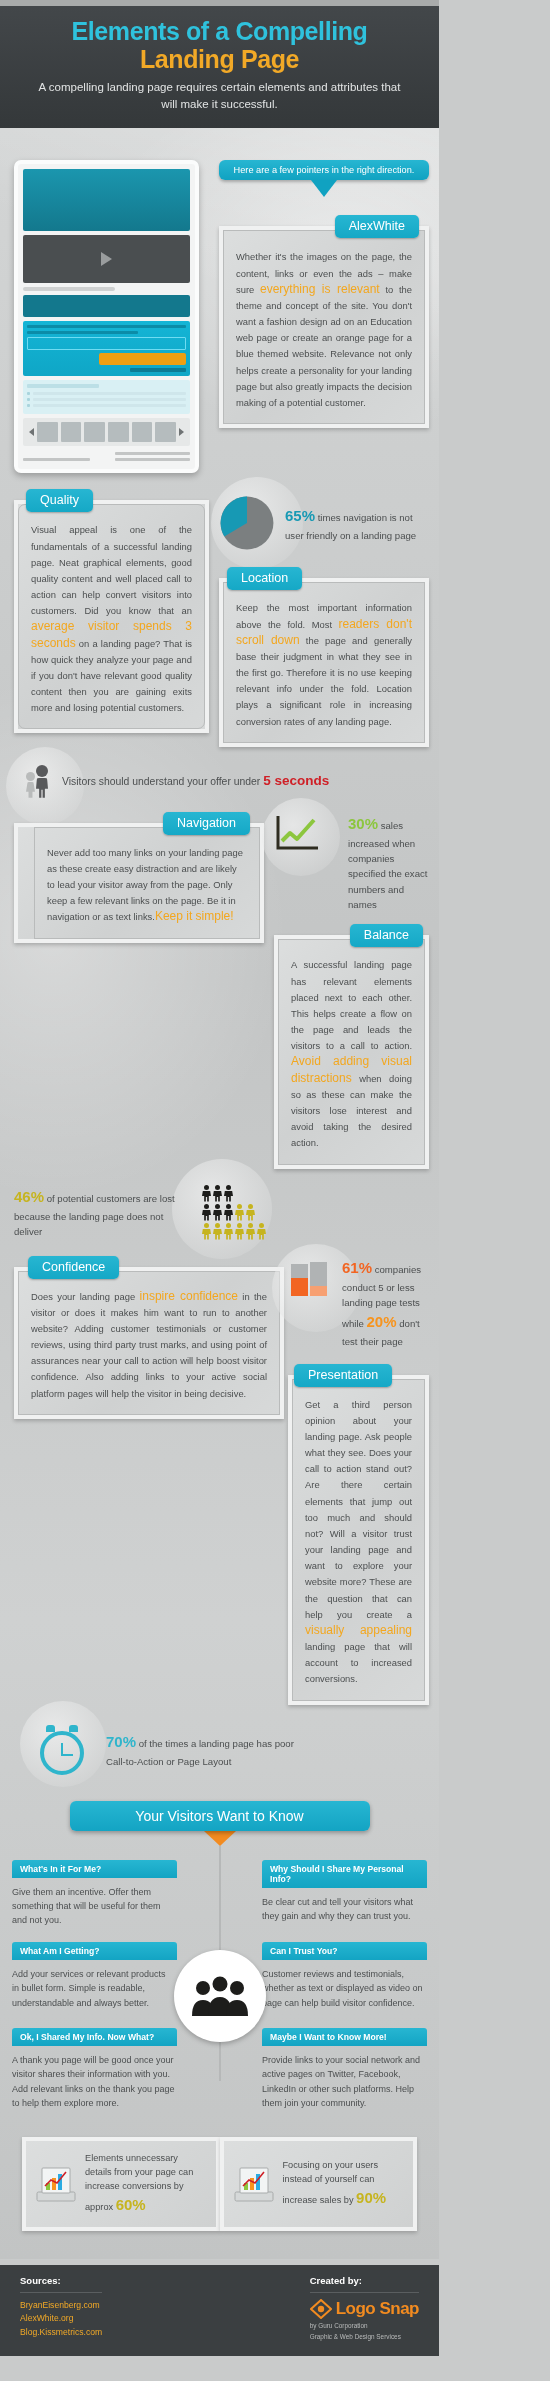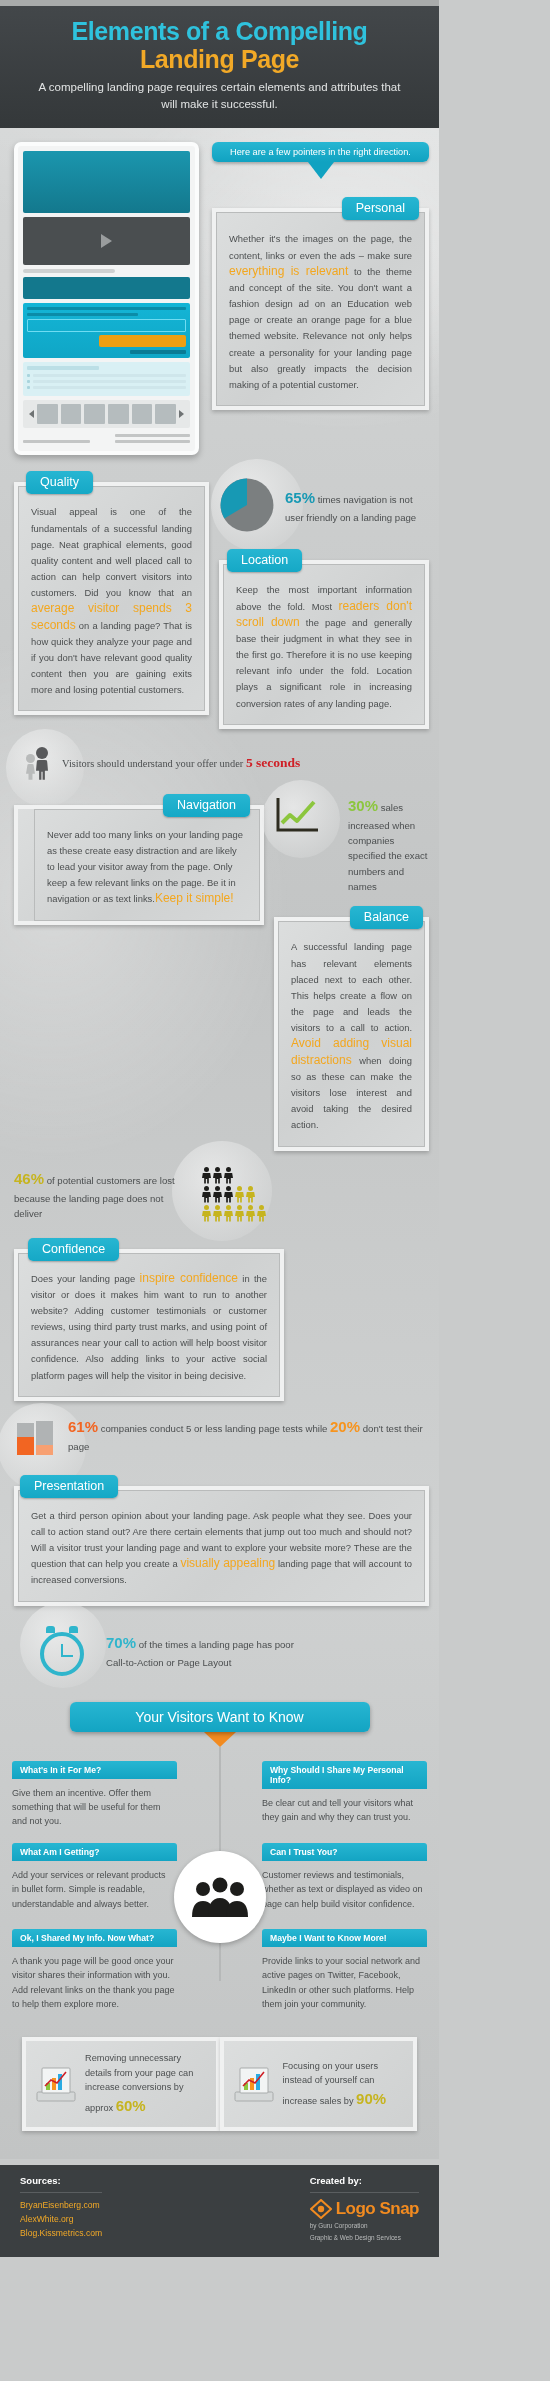--- a/index.html
+++ b/index.html
@@ -179,21 +179,21 @@
 
   <div class="header">
     <h1>
       <span class="h-cyan">Elements of a Compelling </span><span class="h-amber">Landing Page</span>
     </h1>
     <p>A compelling landing page requires certain elements and attributes that will make it successful.</p>
   </div>
 
   <div class="canvas">
 
-    <div style="display:flex; padding:14px 10px 0 14px; gap:1px; position:relative;">
+    <div style="display:flex; padding:32px 10px 0 14px; gap:8px; position:relative;">
 
       <div class="mockup">
         <div class="m-hero"></div>
         <div class="m-vid">
             <span class="play"></span>
           </div>
         <div class="m-bar"></div>
         <div class="m-row">
           <div class="m-left">
             <div class="m-blue"></div>
@@ -245,37 +245,37 @@
         <div style="position:relative; margin-bottom:18px;">
           <div style="background:linear-gradient(180deg,#27b6d2,#10a2c1); color:#fff; font-size:9.2px;
                       border-radius:6px; padding:5px 10px; text-align:center; box-shadow:0 2px 3px rgba(0,0,0,.25);">
             <span>Here are a few pointers in the right direction.</span>
           </div>
           <div style="width:0;height:0;margin:0 auto;border-left:13px solid transparent;
                       border-right:13px solid transparent;border-top:17px solid #10a2c1;"></div>
         </div>
 
         <div style="text-align:right; margin-bottom:-12px; padding-right:10px;">
-          <span class="tab">Personal</span>
+          <span class="tab">AlexWhite</span>
         </div>
         <div class="panel">
           <div class="inner" style="padding-top:18px;">
             <p class="ptxt"><span>Whether it's the images on the page, the content, links or even the ads – make sure </span><span class="hl-amber">everything is relevant</span><span> to the theme and concept of the site. You don't want a fashion design ad on an Education web page or create an orange page for a blue themed website. Relevance not only helps create a personality for your landing page but also greatly impacts the decision making of a potential customer.</span></p>
           </div>
         </div>
       </div>
     </div>
 
     <div style="display:flex; padding:16px 10px 0 14px; gap:10px;">
       <div style="width:195px;">
         <div style="margin-bottom:-12px; padding-left:12px;">
           <span class="tab">Quality</span>
         </div>
         <div class="panel">
-          <div class="inner" style="padding-top:17px;">
+          <div class="inner" style="padding-top:17px;border-radius:7px;">
             <p class="ptxt"><span>Visual appeal is one of the fundamentals of a successful landing page. Neat graphical elements, good quality content and well placed call to action can help convert visitors into customers. Did you know that an </span><span class="hl-amber">average visitor spends 3 seconds</span><span> on a landing page? That is how quick they analyze your page and if you don't have relevant good quality content then you are gaining exits more and losing potential customers.</span></p>
           </div>
         </div>
       </div>
 
       <div style="flex:1; padding-top:6px;">
         <div class="statwrap">
           <div class="stat-circle" style="width:92px;height:92px;left:-8px;top:-18px;"></div>
           <svg width="56" height="56" viewBox="0 0 36 36" style="position:relative;z-index:2;flex:0 0 auto;">
             <circle cx="18" cy="18" r="17" fill="#7b7f80"></circle>
@@ -300,21 +300,21 @@
       <div class="people-icon" style="margin-right:4px;">
         <div class="ppl w">
             <div class="head"></div>
             <div class="body"></div>
           </div>
         <div class="ppl m big">
             <div class="head"></div>
             <div class="body"></div>
           </div>
       </div>
-      <p class="stat-txt" style="font-size:10.4px;font-family:Liberation Serif, serif;"><span>Visitors should understand your offer under </span><span class="hl-red">5 seconds</span></p>
+      <p class="stat-txt" style="font-size:10.4px;"><span>Visitors should understand your offer under </span><span class="hl-red">5 seconds</span></p>
     </div>
 
     <div style="display:flex; padding:14px 10px 0 14px; gap:10px;">
       <div style="width:250px;">
         <div style="text-align:right; margin-bottom:-12px; padding-right:14px;">
           <span class="tab">Navigation</span>
         </div>
         <div class="panel">
           <div class="inner" style="padding-top:17px;margin-left:16px;">
             <p class="ptxt" style="text-align:left;"><span>Never add too many links on your landing page as these create easy distraction and are likely to lead your visitor away from the page. Only keep a few relevant links on the page. Be it in navigation or as text links.</span><span class="hl-amber">Keep it simple!</span></p>
@@ -415,21 +415,21 @@
             <div class="h"></div>
             <div class="b"></div>
           </div>
         <div class="gp y">
             <div class="h"></div>
             <div class="b"></div>
           </div>
       </div>
     </div>
 
-    <div style="display:flex; padding:16px 10px 0 14px; gap:14px;flex-direction:column;">
+    <div style="display:flex; padding:16px 10px 0 14px; gap:4px;">
       <div style="width:270px;">
         <div style="margin-bottom:-12px; padding-left:14px;">
           <span class="tab">Confidence</span>
         </div>
         <div class="panel">
           <div class="inner" style="padding-top:17px;">
             <p class="ptxt"><span>Does your landing page </span><span class="hl-amber">inspire confidence</span><span> in the visitor or does it makes him want to run to another website? Adding customer testimonials or customer reviews, using third party trust marks, and using point of assurances near your call to action will help boost visitor confidence. Also adding links to your active social platform pages will help the visitor in being decisive.</span></p>
           </div>
         </div>
       </div>
@@ -532,21 +532,21 @@
           <svg width="42" height="38" viewBox="0 0 42 38">
             <rect x="2" y="26" width="38" height="9" rx="1.5" fill="#d5d8d8" stroke="#a8abab" stroke-width="1"></rect>
             <rect x="7" y="2" width="28" height="25" rx="1" fill="#f2f4f4" stroke="#a8abab" stroke-width="1"></rect>
             <rect x="11" y="17" width="4" height="7" fill="#8cc63e"></rect>
             <rect x="17" y="12" width="4" height="12" fill="#f7941e"></rect>
             <rect x="23" y="8" width="4" height="16" fill="#29abe2"></rect>
             <polyline points="10,20 16,14 22,17 31,6" fill="none" stroke="#cf2027" stroke-width="1.6"></polyline>
           </svg>
         </div>
         <div class="txt">
-          <span>Removing unnecessary details from your page </span><span>can increase conversions by approx </span><span class="big-olive">60%</span>
+          <span>Elements unnecessary details from your page </span><span>can increase conversions by approx </span><span class="big-olive">60%</span>
         </div>
       </div>
       <div class="bcard">
         <div class="chart-ico">
           <svg width="42" height="38" viewBox="0 0 42 38">
             <rect x="2" y="26" width="38" height="9" rx="1.5" fill="#d5d8d8" stroke="#a8abab" stroke-width="1"></rect>
             <rect x="7" y="2" width="28" height="25" rx="1" fill="#f2f4f4" stroke="#a8abab" stroke-width="1"></rect>
             <rect x="11" y="17" width="4" height="7" fill="#8cc63e"></rect>
             <rect x="17" y="12" width="4" height="12" fill="#f7941e"></rect>
             <rect x="23" y="8" width="4" height="16" fill="#29abe2"></rect>

